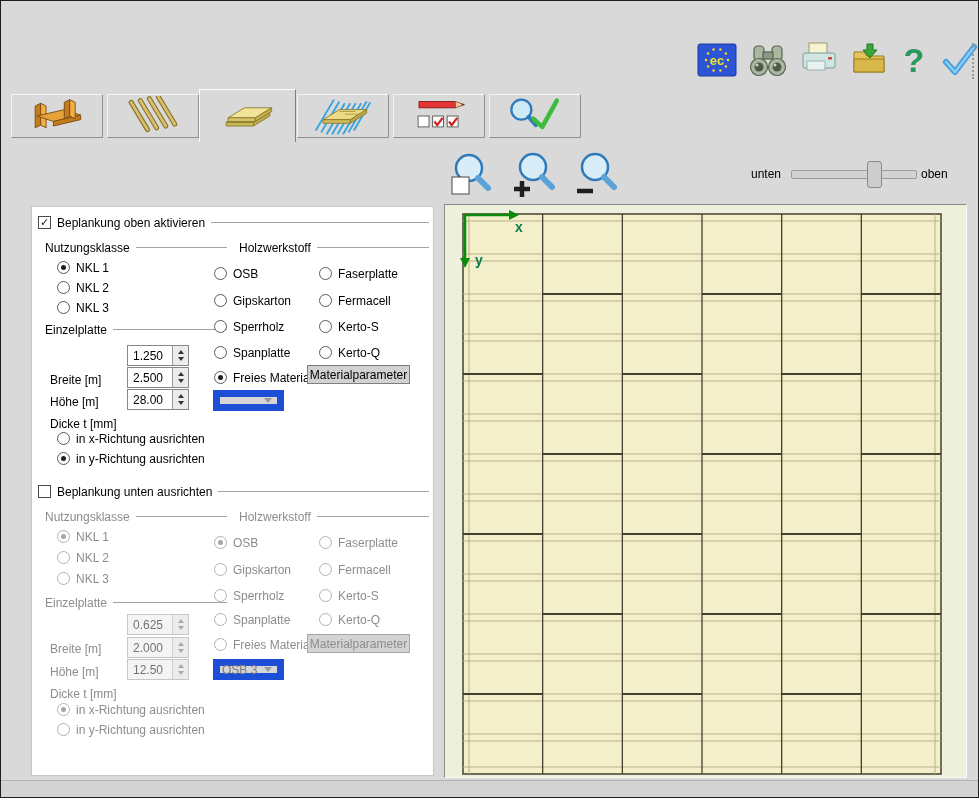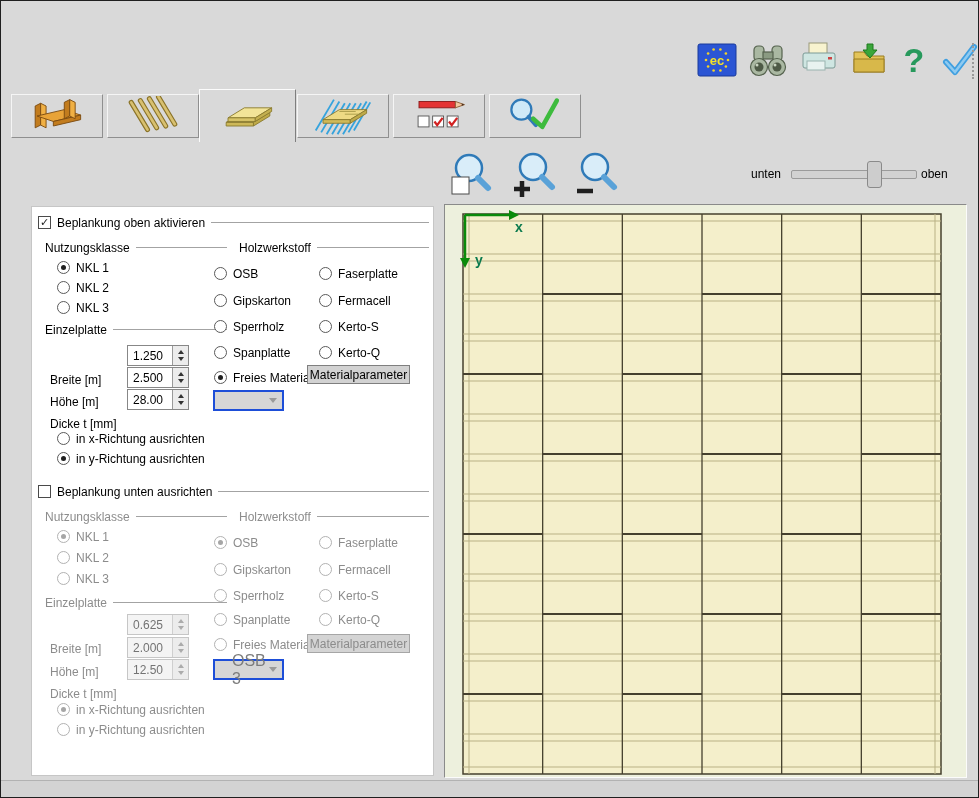--- a/index.html
+++ b/index.html
@@ -38,21 +38,21 @@
   .spin .v{flex:1;padding:3px 0 0 5px;}
   .spin .btns{width:15px;border-left:1px solid #9a9a9a;background:#ececec;display:flex;flex-direction:column;align-items:center;justify-content:center;gap:3px;}
   .tri-up{width:0;height:0;border-left:3px solid transparent;border-right:3px solid transparent;border-bottom:4px solid #333;}
   .tri-dn{width:0;height:0;border-left:3px solid transparent;border-right:3px solid transparent;border-top:4px solid #333;}
   .spin.off{border-color:#c6c6c6;background:#f4f4f4;color:#737373;}
   .spin.off .btns{background:#ececec;border-left-color:#cfcfcf;}
   .spin.off .tri-up{border-bottom-color:#ababab;}
   .spin.off .tri-dn{border-top-color:#ababab;}
   .btn{position:absolute;display:flex;align-items:center;justify-content:center;font-size:12px;background:#d2d2d2;border:1px solid #7f7f7f;box-sizing:border-box;color:#000;}
   .btn.off{color:#8c8c8c;border-color:#a6a6a6;background:#d4d4d4;}
-  .combo{position:absolute;width:71px;height:21px;box-sizing:border-box;border:2px solid #1d4ed8;background:#d6d6d6;display:flex;align-items:center;font-size:16px;color:#7c7c7c;padding-left:17px;}
+  .combo{position:absolute;width:71px;height:21px;box-sizing:border-box;border:7px solid #1d4ed8;background:#d6d6d6;display:flex;align-items:center;font-size:12px;color:#7c7c7c;padding-left:2px;}
   .combo .arr{margin-left:auto;margin-right:5px;width:0;height:0;border-left:4px solid transparent;border-right:4px solid transparent;border-top:5px solid #9a9a9a;}
   
   .viewport{position:absolute;left:443px;top:203px;width:523px;height:574px;background:#edf0dd;border-top:1px solid #8a8a8a;border-left:1px solid #8a8a8a;border-right:1px solid #fbfbfb;border-bottom:1px solid #fbfbfb;box-sizing:border-box;}
   .statusbar{position:absolute;left:0;top:779px;width:100%;height:17px;background:#d3d3d3;border-top:1px solid #b2b2b2;}
 </style>
 </head>
 <body>
 
 <div class="win">
 

